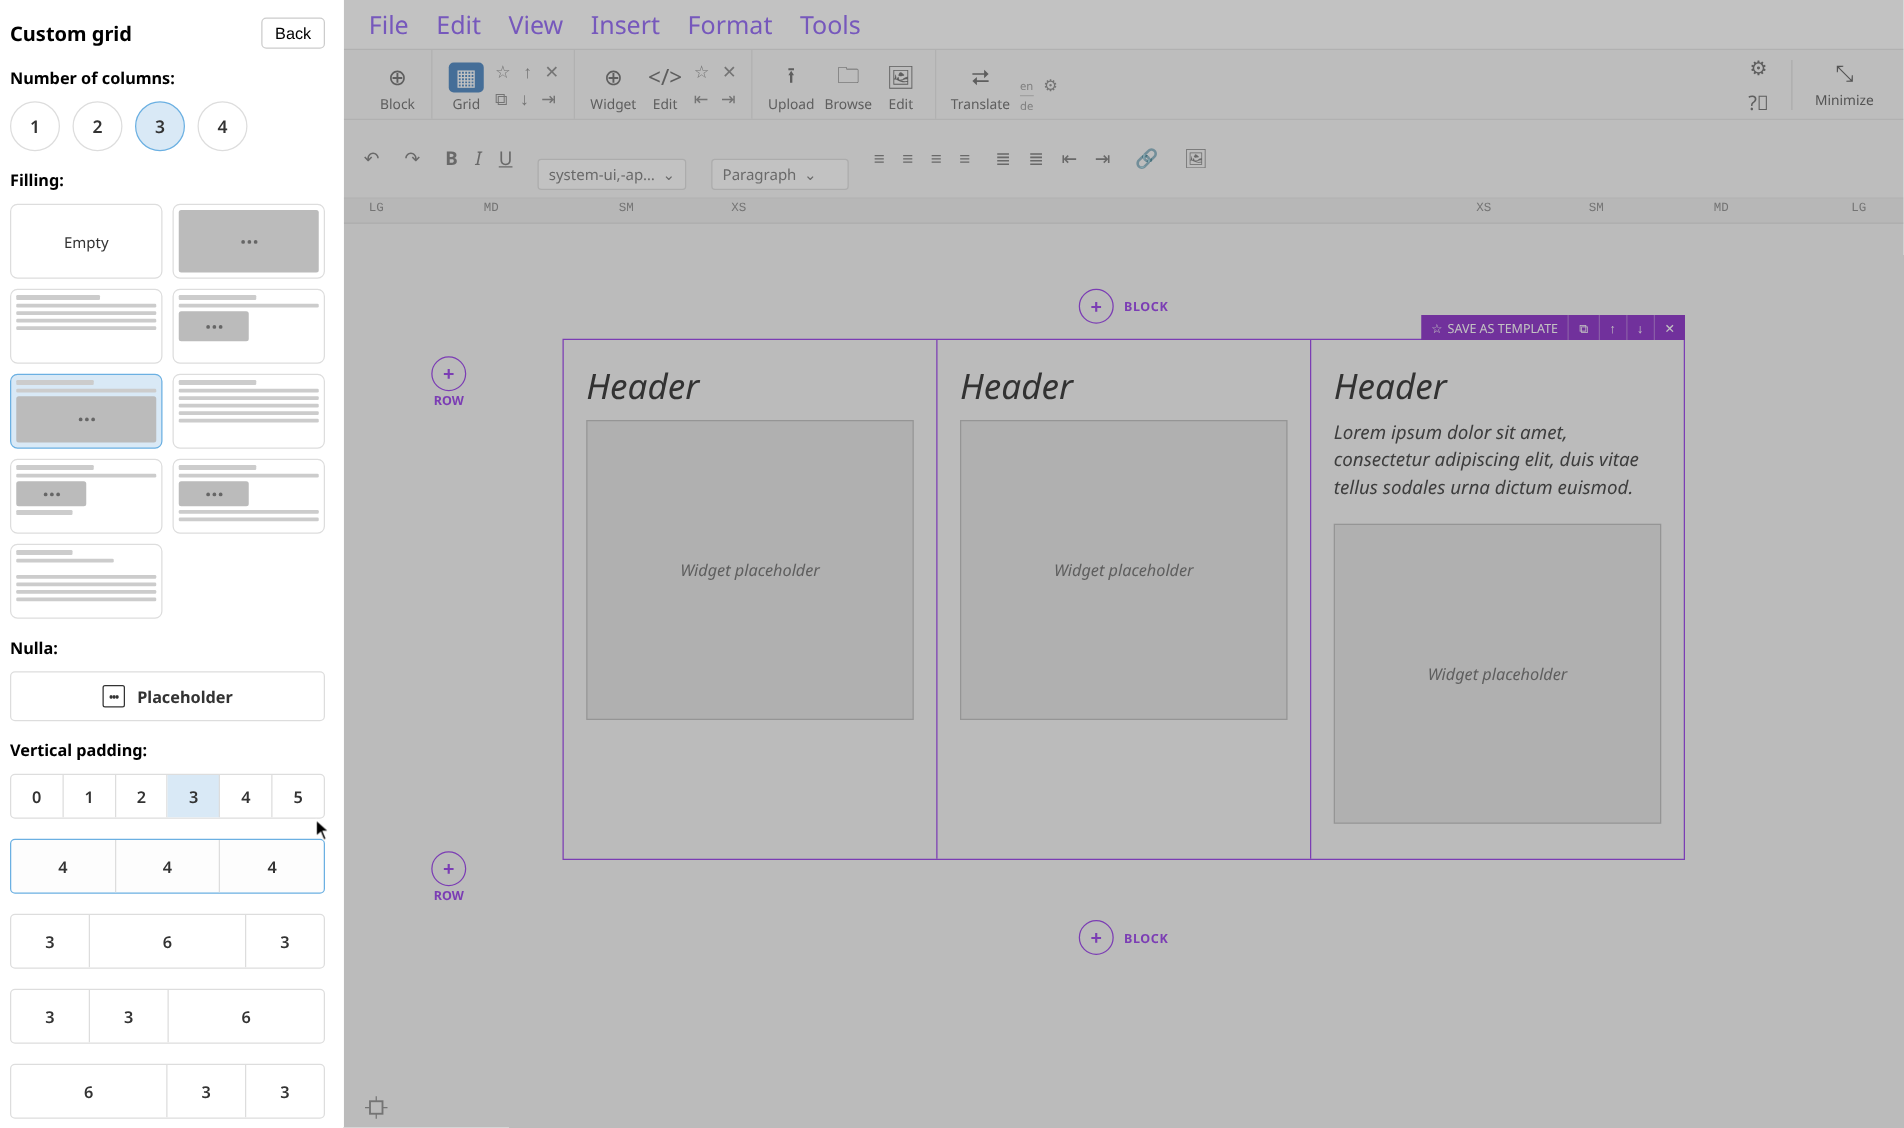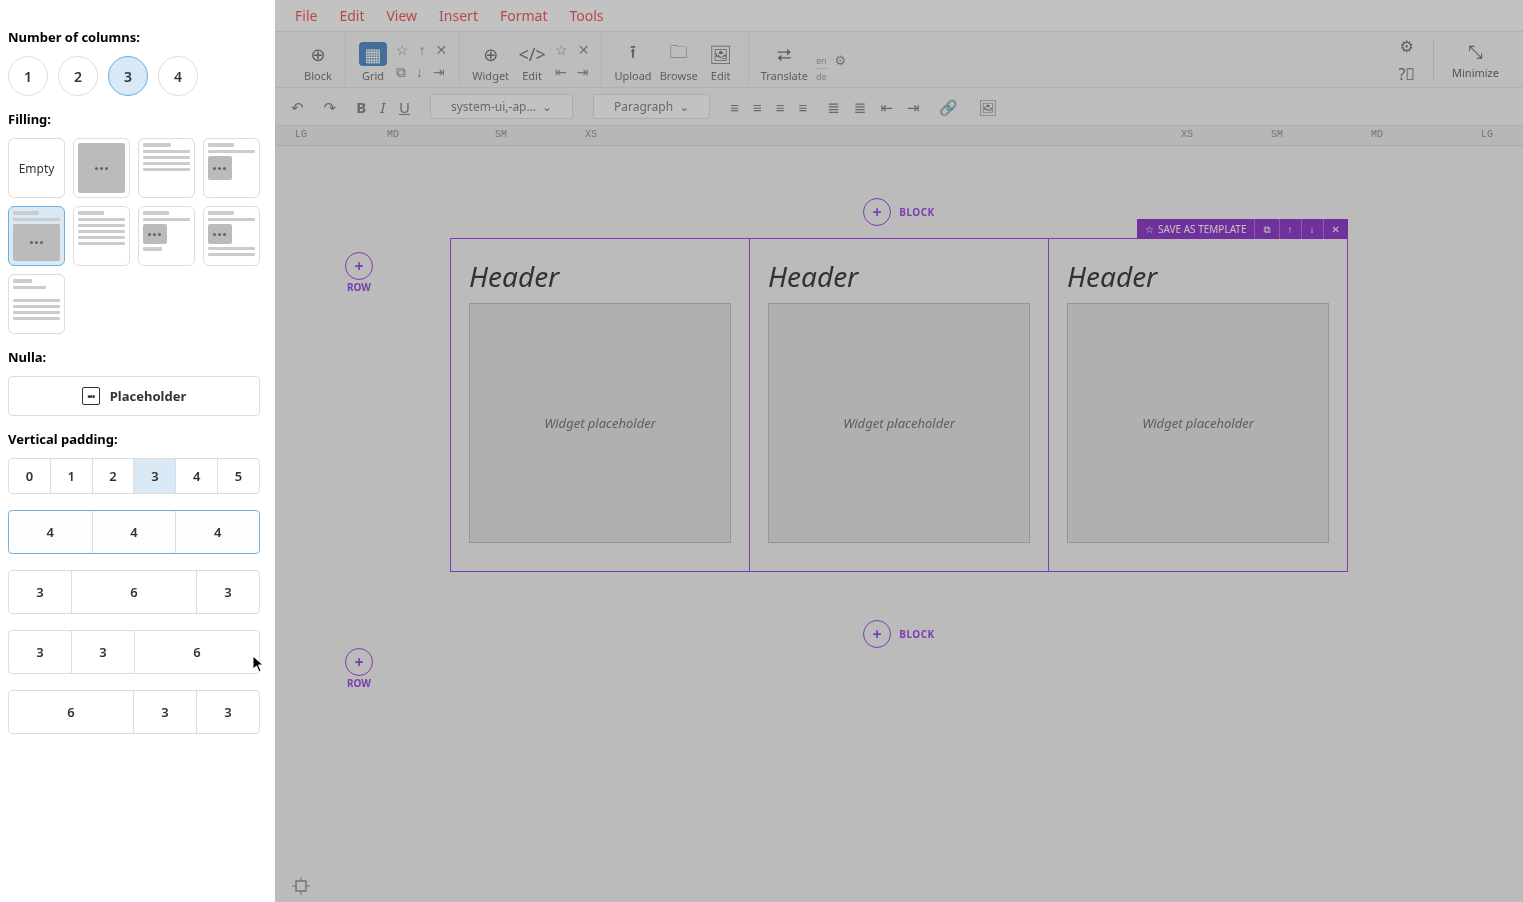--- a/index.html
+++ b/index.html
@@ -10,21 +10,21 @@
   .sidebar-header { display: flex; justify-content: space-between; align-items: center; margin-bottom: 12px; }
   .sidebar-title { font-size: 16px; font-weight: 700; color: #000; }
   .back-btn { border: 1px solid #ccc; background: #fff; border-radius: 4px; padding: 4px 10px; font-size: 13px; cursor: pointer; }
   
   .section-label { font-size: 13px; font-weight: 700; margin: 14px 0 10px; color: #000; }
   
   .col-choices { display: flex; gap: 10px; }
   .col-circle { width: 40px; height: 40px; border: 1px solid #ddd; border-radius: 50%; background: #fff; display: flex; align-items: center; justify-content: center; font-size: 14px; cursor: pointer; font-weight: 600; }
   .col-circle.selected { background: #d9e9f6; border-color: #6bb0e2; }
   
-  .fill-grid { display: grid; grid-template-columns: repeat(4, 1fr); gap: 8px; }
+  .fill-grid { display: grid; grid-template-columns: repeat(2, 1fr); gap: 8px; }
   .fill-opt { border: 1px solid #ddd; border-radius: 6px; height: 60px; background: #fff; cursor: pointer; display: flex; align-items: center; justify-content: center; font-size: 12px; padding: 4px; position: relative; overflow: hidden; }
   .fill-opt.selected { background: #d9e9f6; border-color: #6bb0e2; }
   .fill-opt .inner { width: 100%; height: 100%; display:flex; flex-direction:column; gap:3px; }
   .gray-box { background: #bbb; border-radius: 2px; display:flex; align-items:center; justify-content:center; }
   .gray-line { height: 3px; background: #ccc; border-radius: 1px; }
   .dot-row { display:flex; gap:2px; }
   .dot-row span { width:3px; height:3px; background:#666; border-radius:50%; }
   
   .widget-box { border: 1px solid #ddd; border-radius: 4px; padding: 10px; display: flex; align-items: center; justify-content: center; gap: 10px; font-weight: 700; cursor: pointer; }
   .widget-icon { width:18px; height:18px; border:1.5px solid #333; border-radius:2px; display:flex; align-items:center; justify-content:center; font-size:9px; letter-spacing:-1px; }
@@ -38,42 +38,42 @@
   .layout-row.selected { border: 1.5px solid #6bb0e2; background:#fdfdfd;}
   .layout-cell { text-align: center; padding: 12px 0; border-right: 1px solid #ddd; font-weight: 600; }
   .layout-cell:last-child { border-right: none; }
   
   
   .overlay { position:absolute; left:275px; top:0; right:0; bottom:0; background:rgba(80,80,80,0.35); z-index:50; pointer-events:none; }
   
   
   .main { position:absolute; left:275px; top:0; right:0; bottom:0; background:#f4f4f4; }
   
-  .menubar { background:#fff; border-bottom:1px solid #e5e5e5; padding: 6px 20px; display:flex; gap:22px; font-size:14px; color:#ef4444; }
+  .menubar { background:#fff; border-bottom:1px solid #e5e5e5; padding: 6px 20px; display:flex; gap:22px; font-size:20px; color:#8b5cf6; }
   .menubar span { cursor:pointer; }
   
   .toolbar { background:#f7f7f7; border-bottom:1px solid #e5e5e5; padding: 0 16px; display:flex; align-items:stretch; height:56px; justify-content:space-between; }
   .toolbar-left { display:flex; align-items:stretch; }
   .tool-group { display:flex; align-items:flex-end; padding:4px 12px; border-right:1px solid #e5e5e5; gap:8px; }
   .tool-group:last-child{border-right:none;}
   .tool-item { display:flex; flex-direction:column; align-items:center; gap:2px; min-width:30px; cursor:pointer; }
   .tool-item .glyph { font-size:18px; color:#666; height:24px; display:flex; align-items:center;}
   .tool-item .lab { font-size:11px; color:#666; }
   .tool-item.selected .glyph { background:#3f7fbf; color:#fff; border-radius:4px; padding:2px 5px; }
   .mini-icons { display:flex; flex-direction:column; gap:3px; padding:2px 0; justify-content:center; }
   .mini-icons-row { display:flex; gap:10px;}
   .mini-icons span { font-size:14px; color:#888; cursor:pointer; }
   
   .toolbar-right { display:flex; align-items:center; gap:18px; padding-right:8px; }
   .tool-r { display:flex; flex-direction:column; align-items:center; gap:2px; cursor:pointer; color:#555;}
   .tool-r .glyph{font-size:18px;}
   .tool-r .lab{font-size:11px;}
   
   .format-bar { background:#f7f7f7; border-bottom:1px solid #e5e5e5; padding:6px 16px; display:flex; align-items:center; gap:20px; color:#777; font-size:14px; }
-  .format-bar .sel { border:1px solid #ddd; border-radius:3px; padding:3px 20px; background:#fff; font-size:12px; display:flex; align-items:center; gap:6px; }
+  .format-bar .sel { border:1px solid #ddd; border-radius:3px; padding:3px 8px; background:#fff; font-size:12px; display:flex; align-items:center; gap:6px;margin-top:25px; }
   .format-bar .ico { cursor:pointer; font-size:15px; }
   .icon-group{display:flex; gap:14px;}
   
   .breakpoint-bar { background:#eee; border-bottom:1px solid #ddd; height:20px; position:relative; font-size:10px; color:#888;font-family:Liberation Mono, monospace;}
   .bp { position:absolute; top:3px; }
   
   .canvas { position:relative; padding:40px 0; height:calc(100% - 56px - 34px - 20px - 30px); overflow:hidden;}
   
   .block-marker { display:flex; align-items:center; gap:8px; justify-content:center; color:#9333ea; font-size:10px; font-weight:700; margin:12px 0; letter-spacing:0.5px;}
   .plus-circle { width:28px; height:28px; border:1.5px solid #9333ea; border-radius:50%; display:flex; align-items:center; justify-content:center; font-size:16px; }
@@ -93,20 +93,24 @@
   
   .bottom-anchor{position:absolute; bottom:6px; left:16px; color:#888;}
   .cursor-img{position:absolute; left:251px; top:654px; z-index:200; font-size:16px; color:#000;}
   
   svg{display:block;}
 </style>
 </head>
 <body>
 
 <div class="sidebar">
+  <div class="sidebar-header">
+    <div class="sidebar-title">Custom grid</div>
+    <button class="back-btn">Back</button>
+  </div>
 
   <div class="section-label">Number of columns:</div>
   <div class="col-choices">
     <div class="col-circle">1</div>
     <div class="col-circle">2</div>
     <div class="col-circle selected">3</div>
     <div class="col-circle">4</div>
   </div>
 
   <div class="section-label">Filling:</div>
@@ -431,20 +435,21 @@
           </div>
       </div>
       <div class="grid-col">
         <div class="col-head">Header</div>
         <div class="wph">
             <span>Widget placeholder</span>
           </div>
       </div>
       <div class="grid-col">
         <div class="col-head">Header</div>
+        <div class="col-txt">Lorem ipsum dolor sit amet, consectetur adipiscing elit, duis vitae tellus sodales urna dictum euismod.</div>
         <div class="wph">
             <span>Widget placeholder</span>
           </div>
       </div>
     </div>
 
     <div class="row-marker" style="top:502px">
       <span class="plus-circle">+</span>
       <span>ROW</span>
     </div>

